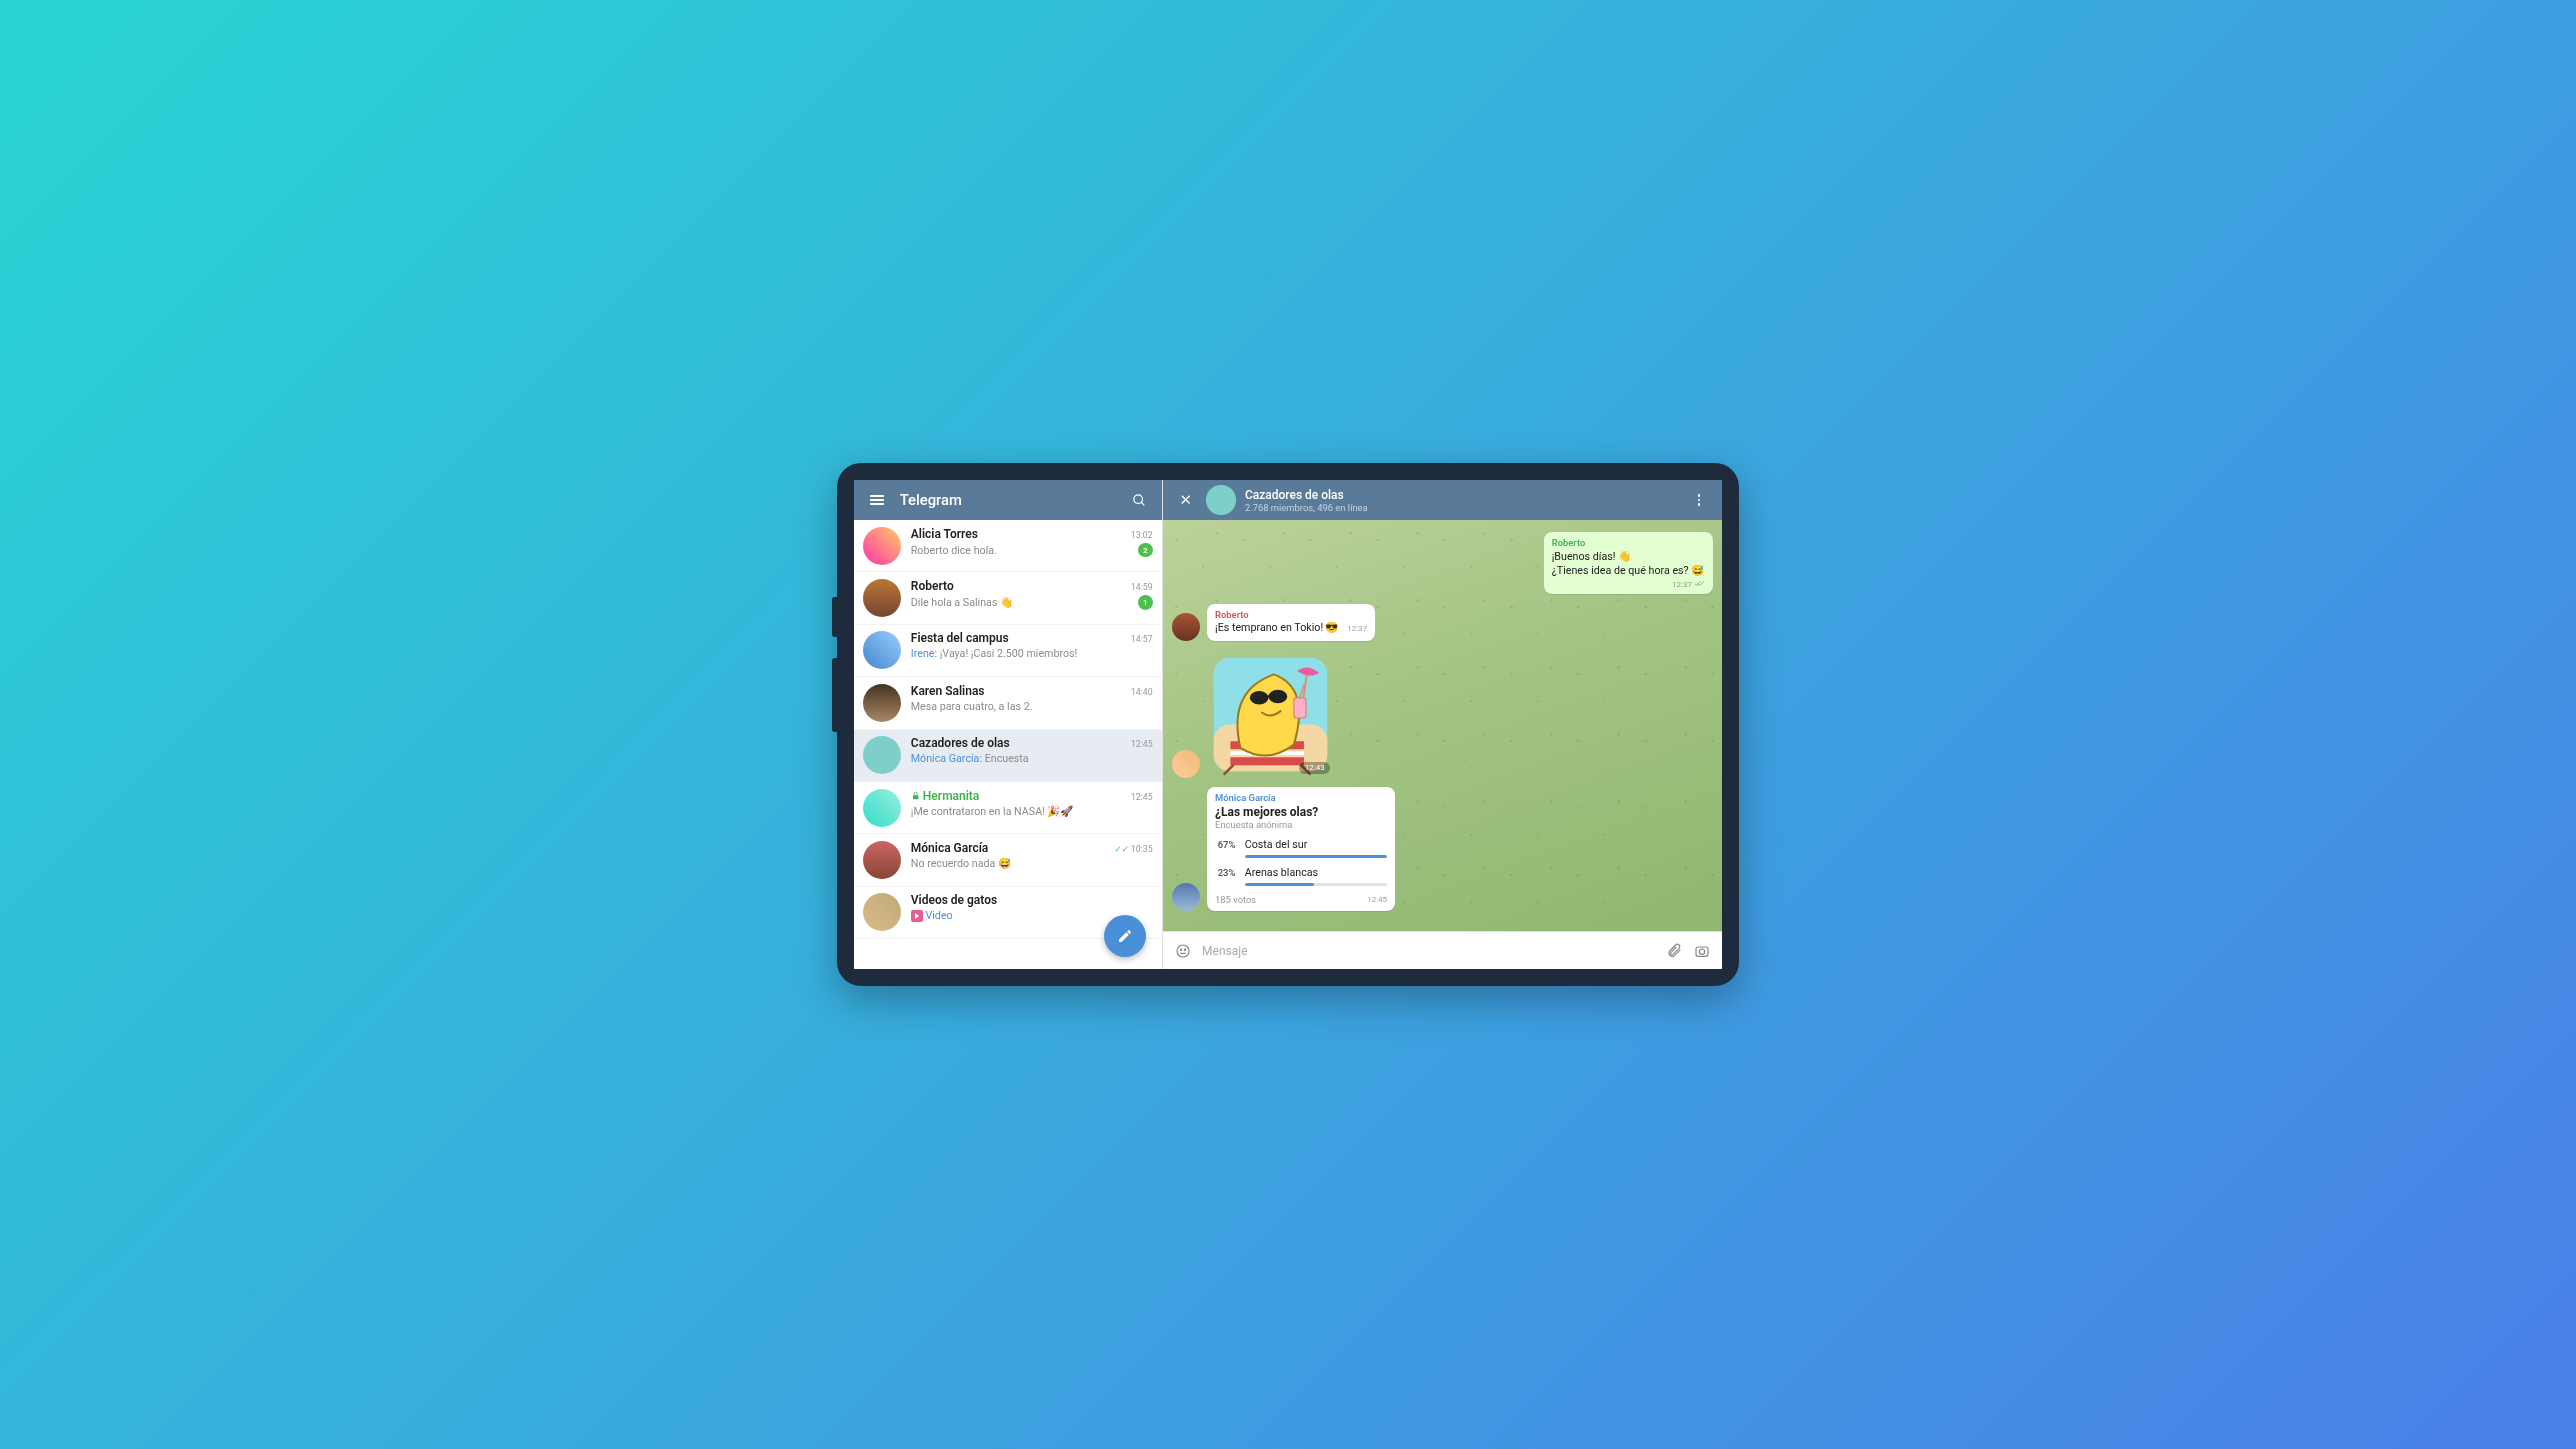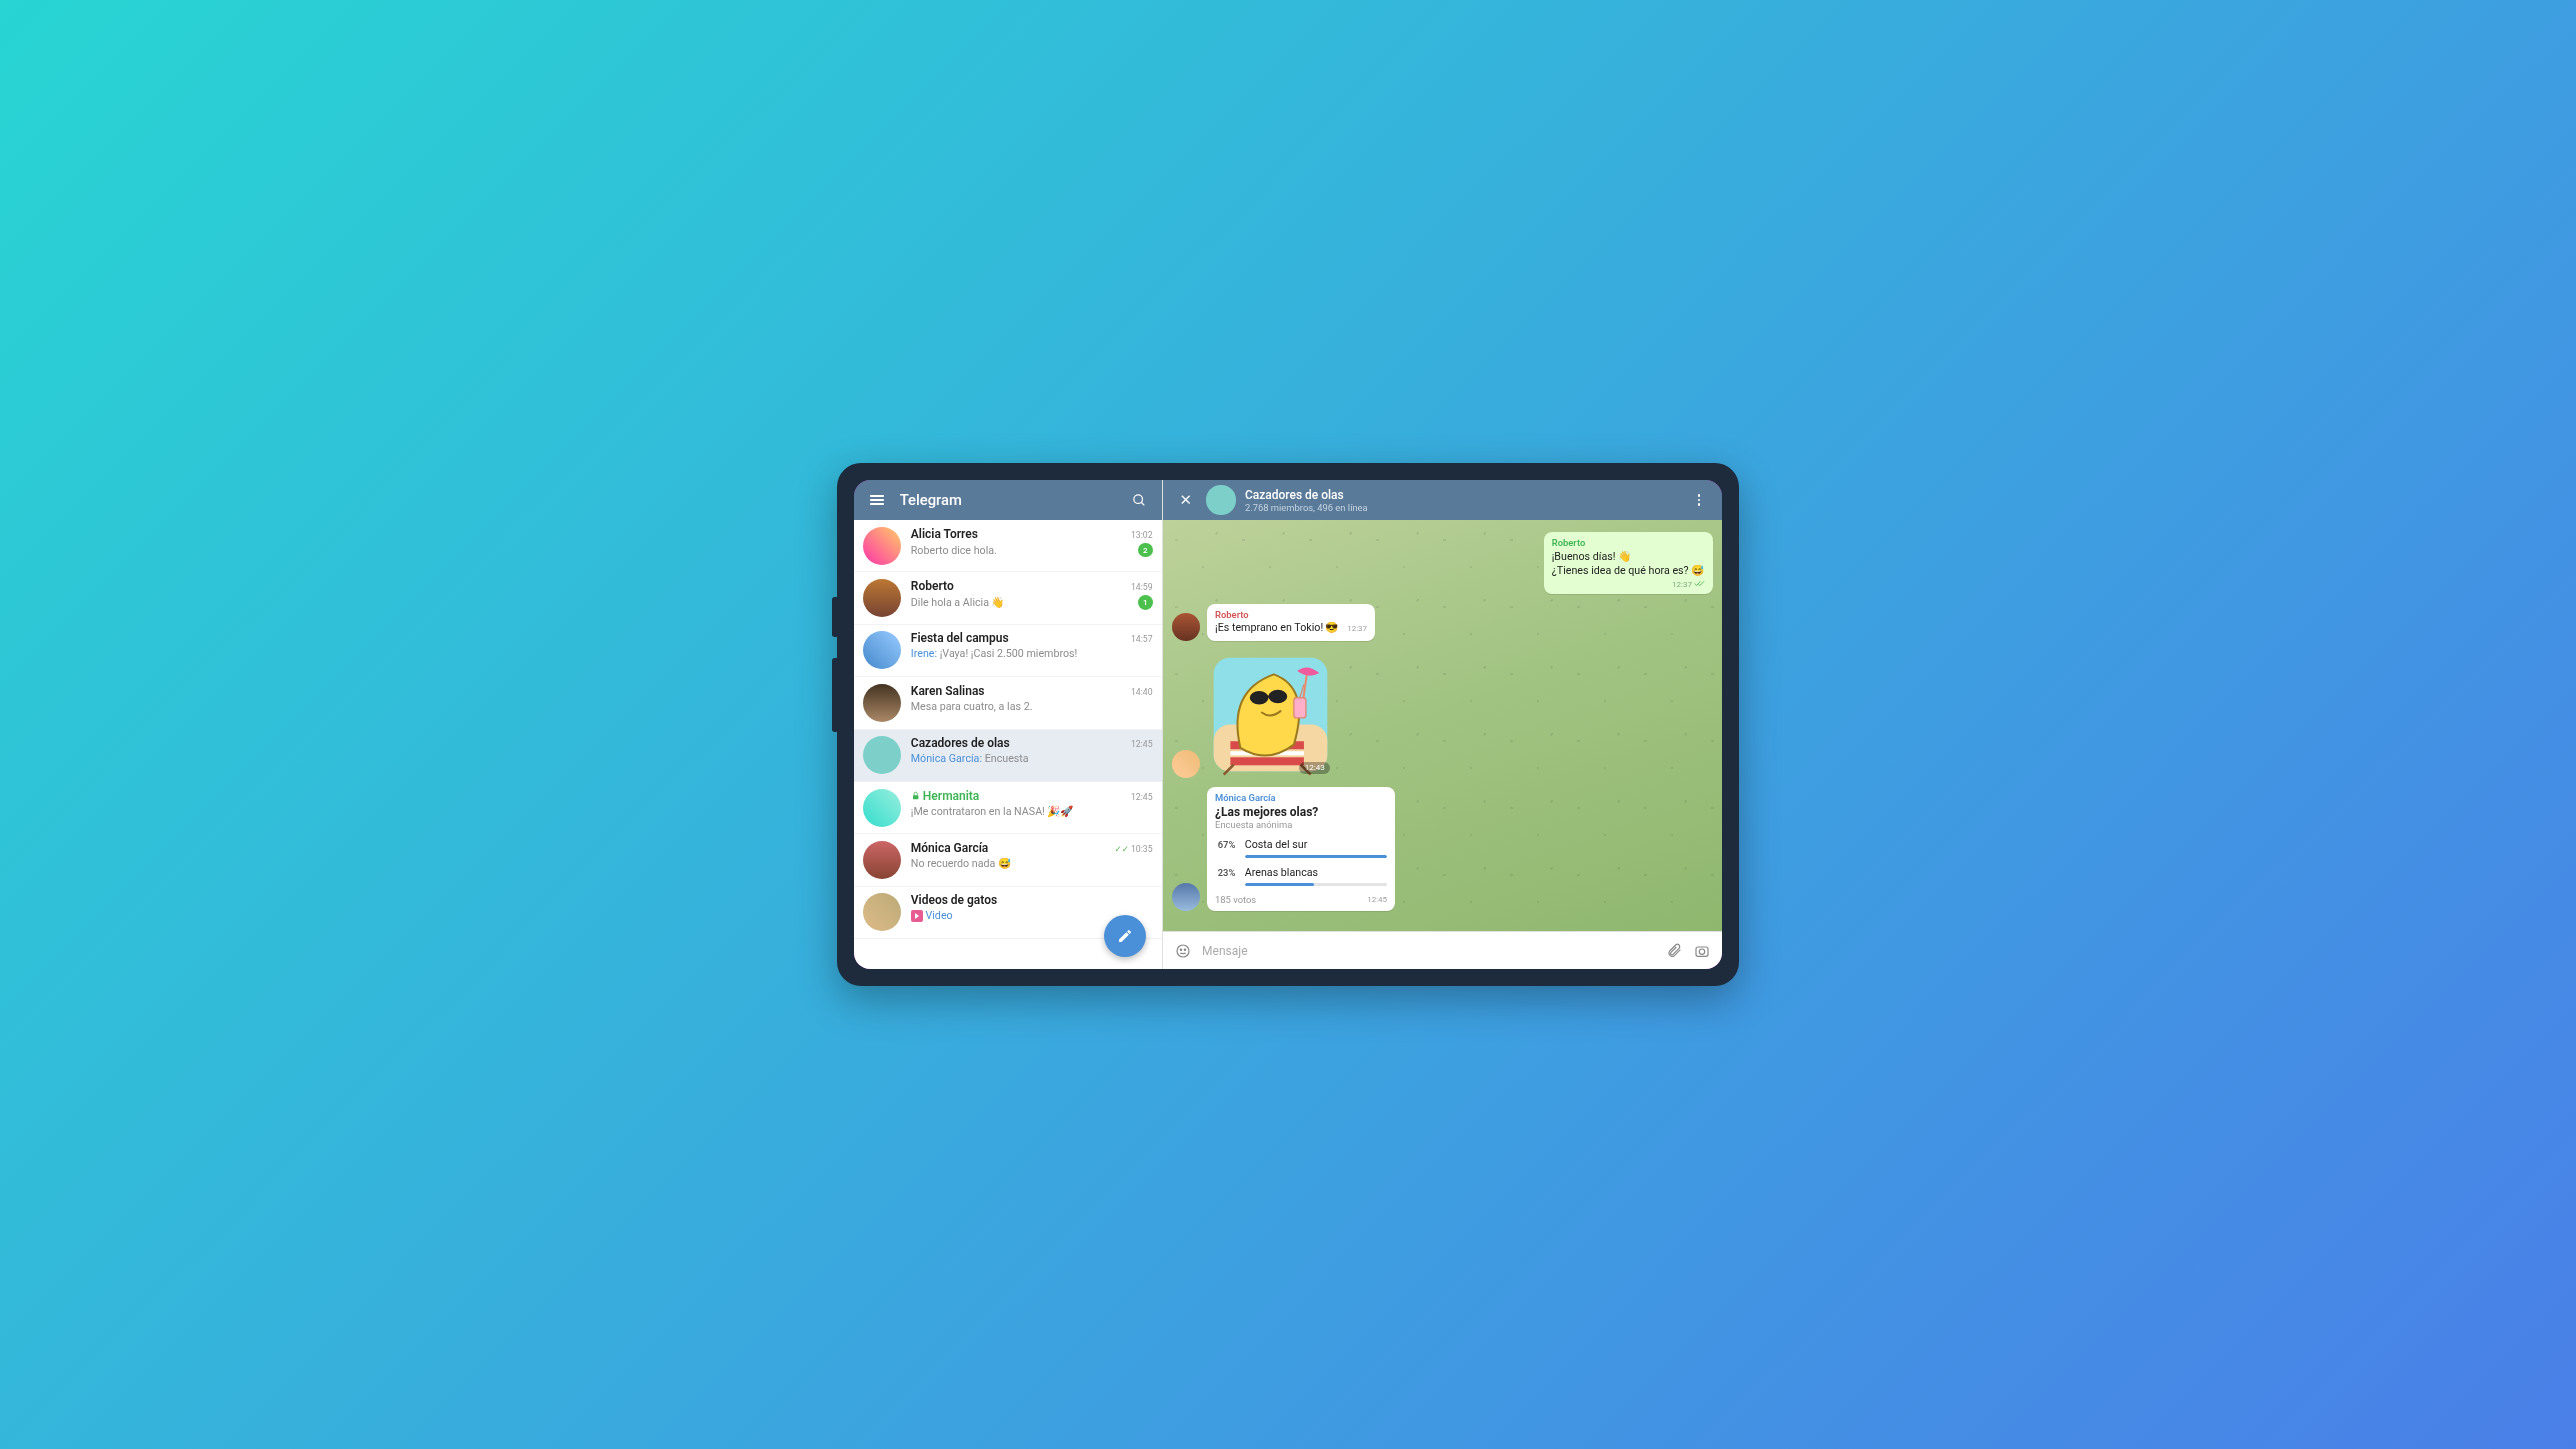--- a/index.html
+++ b/index.html
@@ -1,21 +1,21 @@
 <!DOCTYPE html>
 <html style="font-size:10.7px"><head>
 <meta charset="utf-8">
 <style>
 *{box-sizing:border-box;margin:0;padding:0;font-family:-apple-system,BlinkMacSystemFont,"Segoe UI",Roboto,Arial,sans-serif}
 html,body{width:100%;height:100%}
 body{background:linear-gradient(135deg,#28d5d3 0%,#4a7fe8 100%);display:flex;align-items:center;justify-content:center;overflow:hidden}
 .device{width:902px;height:523px;background:#1e2b3d;border-radius:24px;padding:17px;position:relative;box-shadow:0 13.4px 40px rgba(0,0,0,.3)}
 .device::before{content:"";position:absolute;left:-5.4px;top:134px;width:5.4px;height:40px;background:#1e2b3d;border-radius:2.7px 0 0 2.7px}
 .device::after{content:"";position:absolute;left:-5.4px;top:195px;width:5.4px;height:74px;background:#1e2b3d;border-radius:2.7px 0 0 2.7px}
-.screen{width:100%;height:100%;background:#a21caf;border-radius:16px;overflow:hidden;display:flex}
+.screen{width:100%;height:100%;background:#a21caf;border-radius:0;overflow:hidden;display:flex}
 .sidebar-col{width:309px;display:flex;flex-direction:column;border-right:0.7px solid #e0e0e0}
 .sb-header{height:40px;background:#5a7a99;display:flex;align-items:center;padding:0 9.4px;color:#fff;flex-shrink:0}
 .menu-icon{width:27px;height:27px;display:flex;flex-direction:column;justify-content:center;gap:2.7px;cursor:pointer;padding:6.7px}
 .menu-icon span{display:block;height:1.3px;background:#fff;border-radius:0.7px}
 .app-title{font-size:14.8px;font-weight:500;margin-left:9.4px;flex:1}
 .search-icon{width:27px;height:27px;display:flex;align-items:center;justify-content:center;cursor:pointer}
 .search-icon svg{width:14.8px;height:14.8px;stroke:#fff;fill:none;stroke-width:2}
 .chat-list{flex:1;overflow-y:auto;background:#fff}
 .chat-item{display:flex;padding:6.7px 9.4px;cursor:pointer;border-bottom:0.7px solid #f2f2f2}
 .chat-item.active{background:#e6ecf2}
@@ -129,21 +129,21 @@
     </div>
 
     <div class="chat-item">
       <div class="avatar av-b"></div>
       <div class="chat-body">
         <div class="chat-top">
                 <span class="chat-name">Roberto</span>
                 <span class="chat-time">14:59</span>
               </div>
         <div class="chat-bottom">
-                <span class="chat-preview">Dile hola a Alicia 👋</span>
+                <span class="chat-preview">Dile hola a Salinas 👋</span>
                 <span class="badge">1</span>
               </div>
       </div>
     </div>
 
     <div class="chat-item">
       <div class="avatar av-c"></div>
       <div class="chat-body">
         <div class="chat-top">
                 <span class="chat-name">Fiesta del campus</span>

